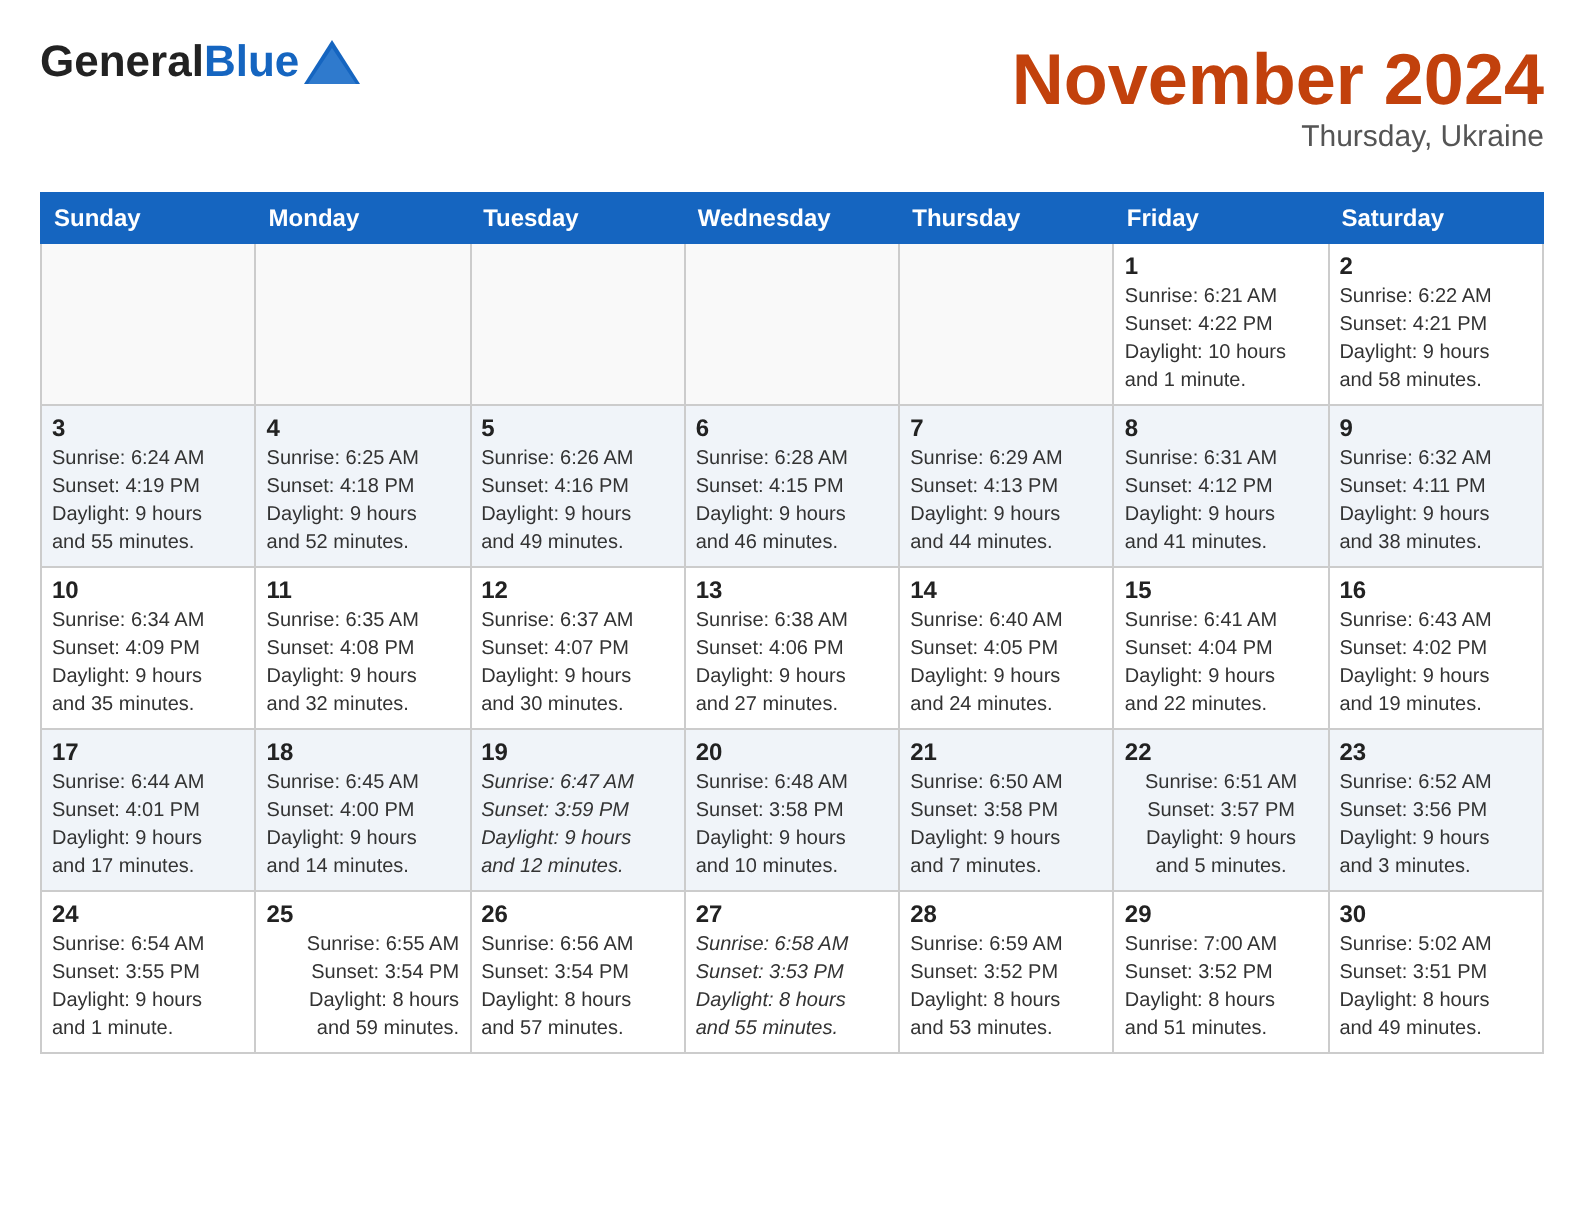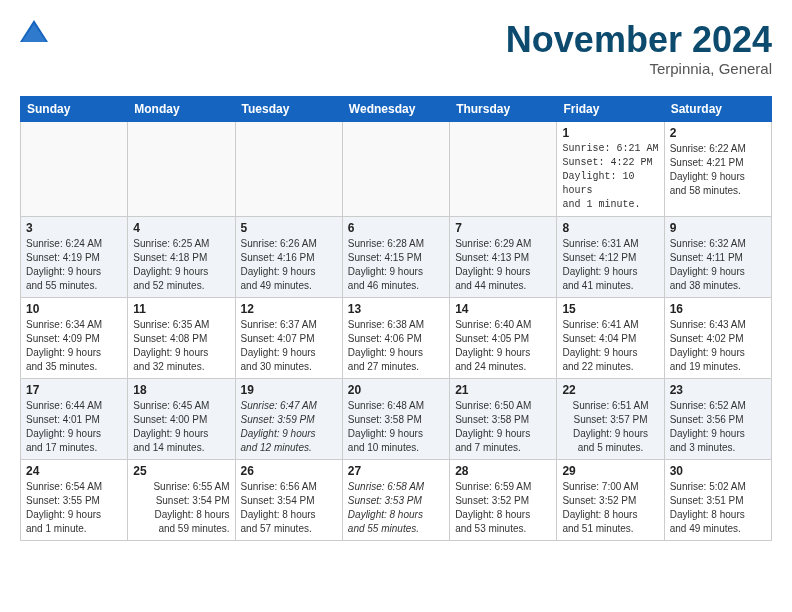--- a/index.html
+++ b/index.html
@@ -31,21 +31,21 @@
       font-weight: bold;
       color: #1a1a1a;
       line-height: 1;
     }
     .title-block {
       text-align: right;
     }
     .month-title {
       font-size: 36px;
       font-weight: bold;
-      color: #0c4a6e;
+      color: #c2410c;
       line-height: 1.1;
     }
     .subtitle {
       font-size: 15px;
       color: #555;
     }
     .calendar {
       width: 100%;
       border-collapse: collapse;
       font-size: 10.5px;
@@ -91,29 +91,32 @@
       background: #f0f4f9 !important;
     }
   </style>
 </head>
 <body>
 
 <div class="page">
   <div class="header">
     <div class="logo">
       <div style="display:flex;align-items:center;gap:2px;">
+        <span class="logo-text">
+          <span style="color:#222;">General</span><span style="color:#1565c0;">Blue</span>
+        </span>
         <svg width="28" height="22" viewBox="0 0 28 22">
           <polygon points="14,0 28,22 0,22" fill="#1565c0"></polygon>
           <polygon points="14,4 26,22 2,22" fill="#4a90d9" opacity="0.5"></polygon>
         </svg>
       </div>
     </div>
     <div class="title-block">
       <div class="month-title">November 2024</div>
-      <div class="subtitle">Terpinnia, General</div>
+      <div class="subtitle">Thursday, Ukraine</div>
     </div>
   </div>
 
   <table class="calendar">
     <thead>
       <tr>
 
       <th>Sunday</th>
           <th>Monday</th>
           <th>Tuesday</th>
@@ -125,21 +128,21 @@
     </thead>
     <tbody id="calendar-body">
     <tr>
           <td class="empty"></td>
           <td class="empty"></td>
           <td class="empty"></td>
           <td class="empty"></td>
           <td class="empty"></td>
           <td>
             <span class="day-num">1</span>
-            <div class="day-info" style="white-space: pre-line; font-family: Liberation Mono, monospace;">Sunrise: 6:21 AM
+            <div class="day-info" style="white-space: pre-line;">Sunrise: 6:21 AM
 Sunset: 4:22 PM
 Daylight: 10 hours
 and 1 minute.</div>
           </td>
           <td>
             <span class="day-num">2</span>
             <div class="day-info" style="white-space: pre-line;">Sunrise: 6:22 AM
 Sunset: 4:21 PM
 Daylight: 9 hours
 and 58 minutes.</div>

